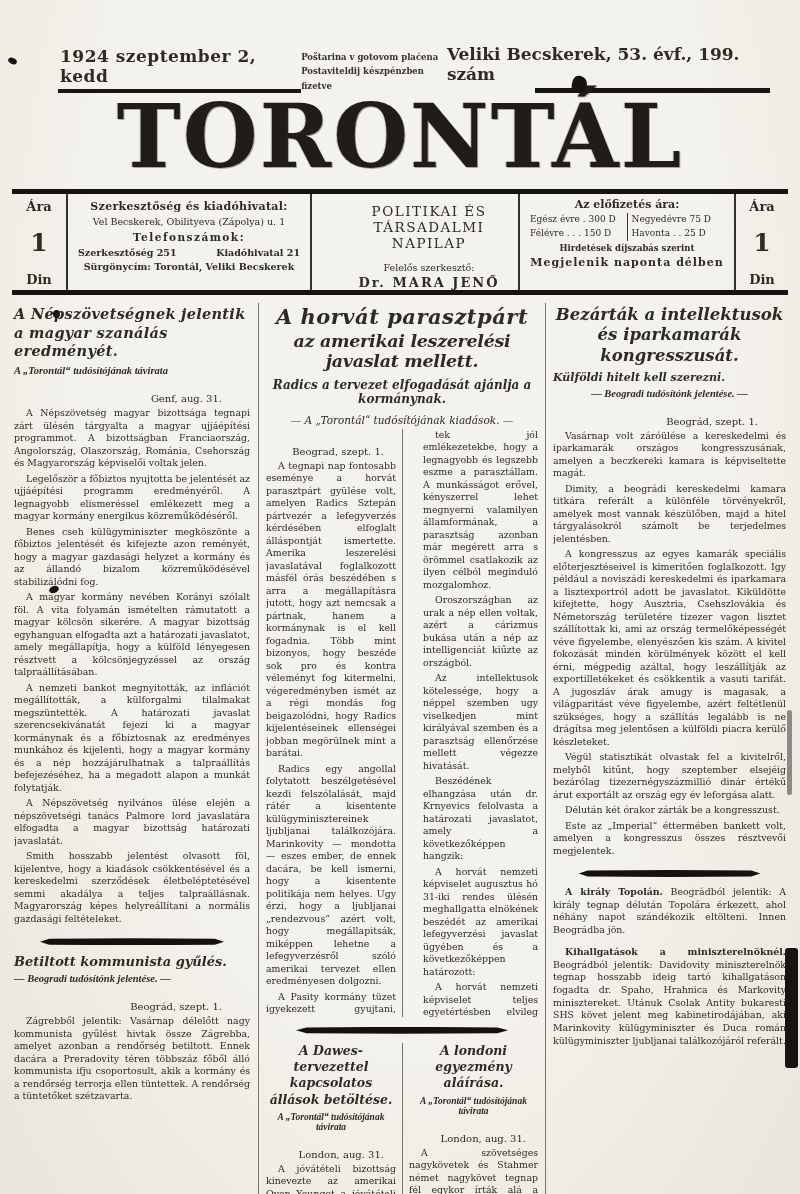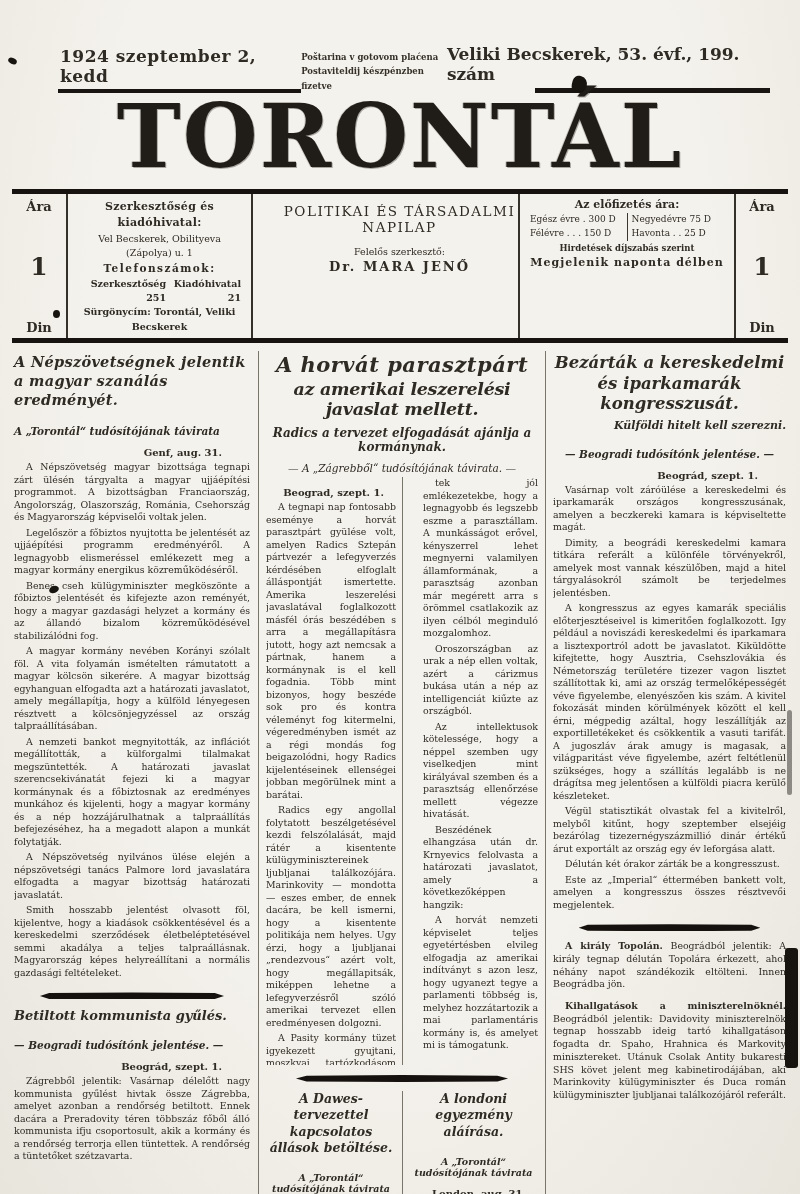--- a/index.html
+++ b/index.html
@@ -21,21 +21,21 @@
             text-shadow:1px 1px 0 rgba(32,28,22,.35), -1px 0 0 rgba(32,28,22,.2);}
 
   
   .infobar{margin:12px 12px 0;border-top:5px solid #161310;border-bottom:5px solid #161310;display:flex;align-items:stretch;}
   .sec{box-sizing:border-box;}
   .sec + .sec{border-left:2px solid #34312b;}
   .sec-price{width:54px;display:flex;flex-direction:column;align-items:center;justify-content:space-between;font-weight:bold;padding:5px 0 3px;}
   .price-label{font-size:13px;}
   .price-value{font-size:25px;line-height:1;}
   .price-unit{font-size:13px;}
-  .sec-office{width:185px;text-align:center;font-size:9.5px;line-height:1.5;padding:5px 6px 4px;}
+  .sec-office{width:244px;text-align:center;font-size:9.5px;line-height:1.5;padding:5px 6px 4px;}
   .office-title{font-weight:bold;font-size:11px;letter-spacing:.3px;}
   .phones-title{font-weight:bold;font-size:10.5px;letter-spacing:1.5px;margin-top:1px;}
   .phone-row{display:flex;justify-content:space-between;font-weight:bold;padding:0 4px;text-align:right;}
   .telegram{font-weight:bold;}
   .sec-type{flex:1;text-align:center;padding-top:9px;padding-left:28px;}
   .type-title{font-size:13.5px;letter-spacing:1.5px;}
   .editor-label{font-size:9.5px;margin-top:11px;}
   .editor-name{font-size:13px;font-weight:bold;letter-spacing:2px;margin-top:2px;}
   .sec-subs{width:216px;text-align:center;font-size:9px;padding:4px 6px 3px;}
   .subs-title{font-weight:bold;font-size:11px;margin-bottom:2px;}
@@ -47,23 +47,23 @@
 
   
   .bodycols{display:flex;margin:8px 12px 0;height:916px;overflow:hidden;}
   .col{box-sizing:border-box;}
   .col-left{width:246px;padding:2px 8px 0 2px;}
   .col-center{width:288px;border-left:1px solid #7a756b;border-right:1px solid #7a756b;padding:2px 7px 0;}
   .col-right{flex:1;padding:2px 2px 0 7px;}
 
   .t-left{font-size:14.5px;font-weight:bold;font-style:italic;line-height:1.3;letter-spacing:.3px;}
   .t-left2{font-size:13px;font-weight:bold;font-style:italic;}
-  .byline{font-size:10.5px;font-weight:bold;font-style:italic;margin:16px 0 0;}
+  .byline{font-size:10.5px;font-weight:bold;font-style:italic;margin:4px 0 0;font-family:Liberation Serif, serif;}
   .byline.c{text-align:center;}
-  .dateline{font-size:10px;font-weight:bold;text-align:right;padding-right:28px;margin:10px 0 3px;}
+  .dateline{font-size:10px;font-weight:normal;text-align:right;padding-right:28px;margin:17px 0 3px;}
   .bp{font-size:9.4px;line-height:1.33;text-align:justify;text-indent:12px;margin:0 0 3px;}
   .clip-left{max-height:572px;overflow:hidden;}
   .clip-right{max-height:540px;overflow:hidden;}
 
   .divider{height:7px;background:#14110e;margin:10px auto 9px;width:78%;
            clip-path:polygon(0 50%,5% 8%,50% 0,95% 8%,100% 50%,95% 92%,50% 100%,5% 92%);}
 
   .hl1{font-size:21px;font-weight:bold;font-style:italic;text-align:center;letter-spacing:.5px;line-height:1.15;}
   .hl2{font-size:17.5px;font-weight:bold;font-style:italic;text-align:center;margin-top:2px;letter-spacing:-.3px;}
   .hl-sub{font-size:12px;font-weight:bold;font-style:italic;text-align:center;margin-top:7px;}
@@ -74,21 +74,21 @@
   .subcol .dateline{padding-right:12px;}
 
   .minis{display:flex;margin-top:1px;}
   .mini{width:50%;box-sizing:border-box;padding-right:6px;}
   .mini + .mini{border-left:1px solid #7a756b;padding-left:6px;padding-right:0;}
   .mini-title{font-size:12.5px;font-weight:bold;font-style:italic;text-align:center;line-height:1.3;}
   .mini .byline{font-size:9.5px;text-align:center;}
   .mini .dateline{padding-right:12px;}
 
   .t-right{font-size:16.5px;font-weight:bold;font-style:italic;text-align:center;line-height:1.25;}
-  .t-right-sub{font-size:11px;font-weight:bold;font-style:italic;text-align:right;margin-top:4px;}
+  .t-right-sub{font-size:11px;font-weight:bold;font-style:italic;text-align:left;margin-top:4px;}
   .news-item{font-size:9.4px;line-height:1.35;text-align:justify;text-indent:12px;margin:0 0 9px;}
   .news-lead{font-weight:bold;}
 
   
   .ink{position:absolute;background:#17140f;}
   #ink-blob-top{left:572px;top:76px;width:15px;height:17px;border-radius:42% 58% 55% 45%;transform:rotate(14deg);}
   #ink-bar-right{right:2px;top:948px;width:13px;height:120px;border-radius:3px;}
   #ink-dot-left1{left:53px;top:310px;width:7px;height:8px;border-radius:50%;}
   #ink-dot-left2{left:49px;top:586px;width:10px;height:7px;border-radius:50%;transform:rotate(-20deg);}
   #ink-speck-tl{left:8px;top:58px;width:9px;height:6px;border-radius:50%;transform:rotate(25deg);}
@@ -184,37 +184,38 @@
             <p class="bp">Zágrebből jelentik: Vasárnap délelőtt nagy kommunista gyűlést hivtak össze Zágrebba, amelyet azonban a rendőrség betiltott. Ennek dacára a Preradovity téren többszáz főből álló kommunista ifju csoportosult, akik a kormány és a rendőrség terrorja ellen tüntettek. A rendőrség a tüntetőket szétzavarta.</p>
           </div>
       </div>
     </div>
 
     <div class="col col-center">
       <div>
         <div class="hl1">A horvát parasztpárt</div>
         <div class="hl2">az amerikai leszerelési javaslat mellett.</div>
         <div class="hl-sub">Radics a tervezet elfogadását ajánlja a kormánynak.</div>
-        <div class="hl-by">— A „Zágrebből“ tudósítójának távirata. —</div>
+        <div class="hl-by">— A „Torontál“ tudósítójának kiadások. —</div>
       </div>
       <div class="subcols">
         <div class="subcol">
           <div class="dateline">Beograd, szept. 1.</div>
           <div>
               <p class="bp">A tegnapi nap fontosabb eseménye a horvát parasztpárt gyülése volt, amelyen Radics Sztepán pártvezér a lefegyverzés kérdésében elfoglalt álláspontját ismertette. Amerika leszerelési javaslatával foglalkozott másfél órás beszédében s arra a megállapításra jutott, hogy azt nemcsak a pártnak, hanem a kormánynak is el kell fogadnia. Több mint bizonyos, hogy beszéde sok pro és kontra véleményt fog kitermelni, végeredményben ismét az a régi mondás fog beigazolódni, hogy Radics kijelentéseinek ellenségei jobban megörülnek mint a barátai.</p>
               <p class="bp">Radics egy angollal folytatott beszélgetésével kezdi felszólalását, majd rátér a kisentente külügyminisztereinek ljubljanai találkozójára. Marinkovity — mondotta — eszes ember, de ennek dacára, be kell ismerni, hogy a kisentente politikája nem helyes. Ugy érzi, hogy a ljubljanai „rendezvous“ azért volt, hogy megállapitsák, miképpen lehetne a lefegyverzésről szóló amerikai tervezet ellen eredményesen dolgozni.</p>
               <p class="bp">A Pasity kormány tüzet igyekezett gyujtani, moszkvai tartózkodásom alkalmával okmányokból megállapítottam, hogy a volt bolgár minisztereket lepénzelte, a bolgár emigránsokat felfegyverezte. Ez a politika káros és nem felel meg sem a szerb, sem a horvát nép mentalitásának. Éppen ezért örömmel kell fogadnunk a békepolitikát, az amerikai indítványt s azt hiszem, hogy ezt a kormánypárti többség is elfogadja.</p>
             </div>
         </div>
         <div class="subcol">
           <div>
               <p class="bp">tek jól emlékezetekbe, hogy a legnagyobb és legszebb eszme a parasztállam. A munkásságot erővel, kényszerrel lehet megnyerni valamilyen államformának, a parasztság azonban már megérett arra s örömmel csatlakozik az ilyen célból meginduló mozgalomhoz.</p>
               <p class="bp">Oroszországban az urak a nép ellen voltak, azért a cárizmus bukása után a nép az intelligenciát kiűzte az országból.</p>
               <p class="bp">Az intellektusok kötelessége, hogy a néppel szemben ugy viselkedjen mint királyával szemben és a parasztság ellenőrzése mellett végezze hivatását.</p>
               <p class="bp">Beszédének elhangzása után dr. Krnyevics felolvasta a határozati javaslatot, amely a következőképpen hangzik:</p>
+              <p class="bp">A horvát nemzeti képviselet augusztus hó 31-iki rendes ülésén meghallgatta elnökének beszédét az amerikai lefegyverzési javaslat ügyében és a következőképpen határozott:</p>
               <p class="bp">A horvát nemzeti képviselet teljes egyetértésben elvileg elfogadja az amerikai indítványt s azon lesz, hogy ugyanezt tegye a parlamenti többség is, melyhez hozzátartozik a mai parlamentáris kormány is, és amelyet mi is támogatunk.</p>
             </div>
         </div>
       </div>
       <div class="divider"></div>
       <div class="minis">
         <div class="mini">
           <div class="mini-title">A Dawes-tervezettel kapcsolatos állások betöltése.</div>
           <div class="byline">A „Torontál“ tudósítójának távirata</div>
           <div class="dateline">London, aug. 31.</div>
@@ -228,21 +229,21 @@
           <div class="dateline">London, aug. 31.</div>
           <div>
               <p class="bp">A szövetséges nagykövetek és Stahmer német nagykövet tegnap fél egykor írták alá a külügyi hivatalban a londoni megállapodásokat.</p>
             </div>
         </div>
       </div>
     </div>
 
     <div class="col col-right">
       <div>
-        <div class="t-right">Bezárták a kereskedelmi és iparkamarák kongresszusát.</div>
+        <div class="t-right">Bezárták a intellektusok és iparkamarák kongresszusát.</div>
         <div class="t-right-sub">Külföldi hitelt kell szerezni.</div>
         <div class="byline c">— Beogradi tudósítónk jelentése. —</div>
         <div class="dateline">Beográd, szept. 1.</div>
         <div class="clip-right">
             <p class="bp">Vasárnap volt záróülése a kereskedelmi és iparkamarák országos kongresszusának, amelyen a beczkereki kamara is képviseltette magát.</p>
             <p class="bp">Dimity, a beográdi kereskedelmi kamara titkára referált a különféle törvényekről, amelyek most vannak készülőben, majd a hitel tárgyalásokról számolt be terjedelmes jelentésben.</p>
             <p class="bp">A kongresszus az egyes kamarák speciális előterjesztéseivel is kimeritően foglalkozott. Igy például a noviszádi kereskedelmi és iparkamara a lisztexportról adott be javaslatot. Kiküldötte kifejtette, hogy Ausztria, Csehszlovákia és Németország területére tizezer vagon lisztet szállítottak ki, ami az ország termelőképességét véve figyelembe, elenyészően kis szám. A kivitel fokozását minden körülmények között el kell érni, mégpedig azáltal, hogy leszállítják az exportilletékeket és csökkentik a vasuti tarifát. A jugoszláv árak amugy is magasak, a világparitást véve figyelembe, azért feltétlenül szükséges, hogy a szállítás legalább is ne drágítsa meg jelentősen a külföldi piacra kerülő készleteket.</p>
             <p class="bp">Végül statisztikát olvastak fel a kivitelről, melyből kitűnt, hogy szeptember elsejéig bezárólag tizezernégyszázmillió dinár értékű árut exportált az ország egy év leforgása alatt.</p>
             <p class="bp">Délután két órakor zárták be a kongresszust.</p>
             <p class="bp">Este az „Imperial“ éttermében bankett volt, amelyen a kongresszus összes résztvevői megjelentek.</p>

